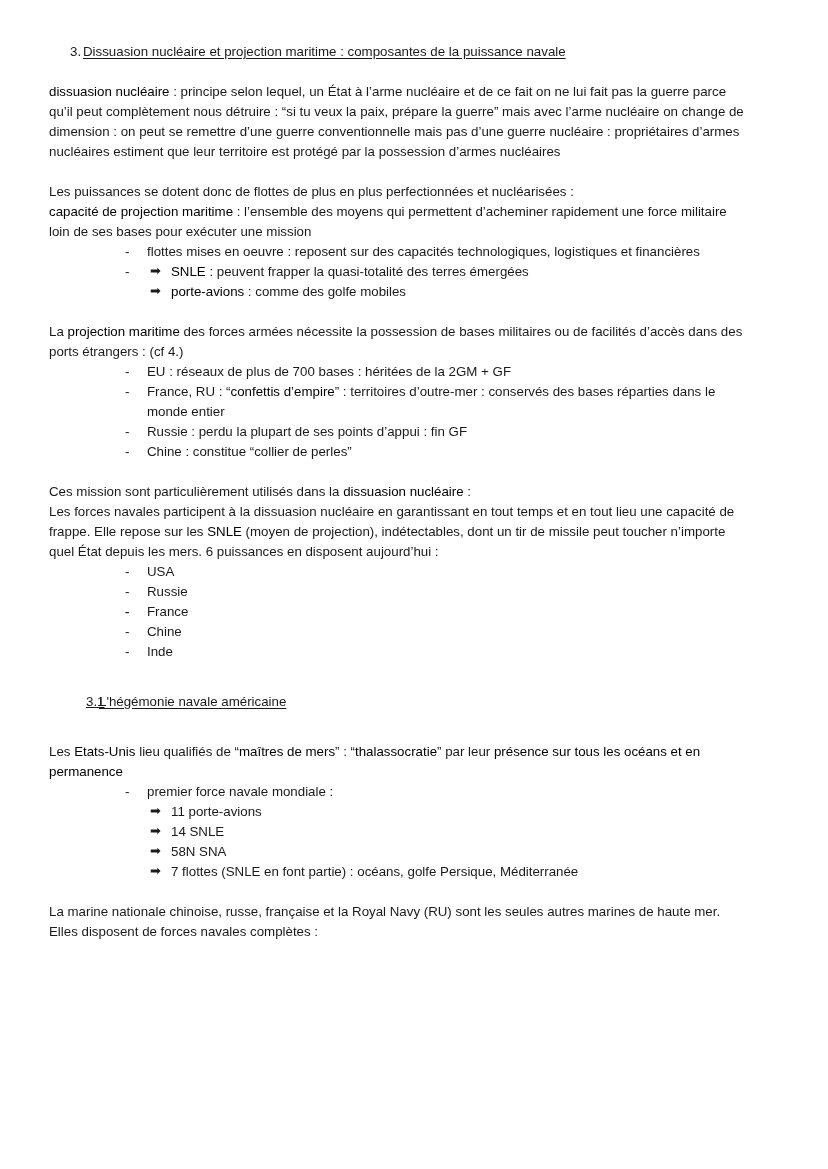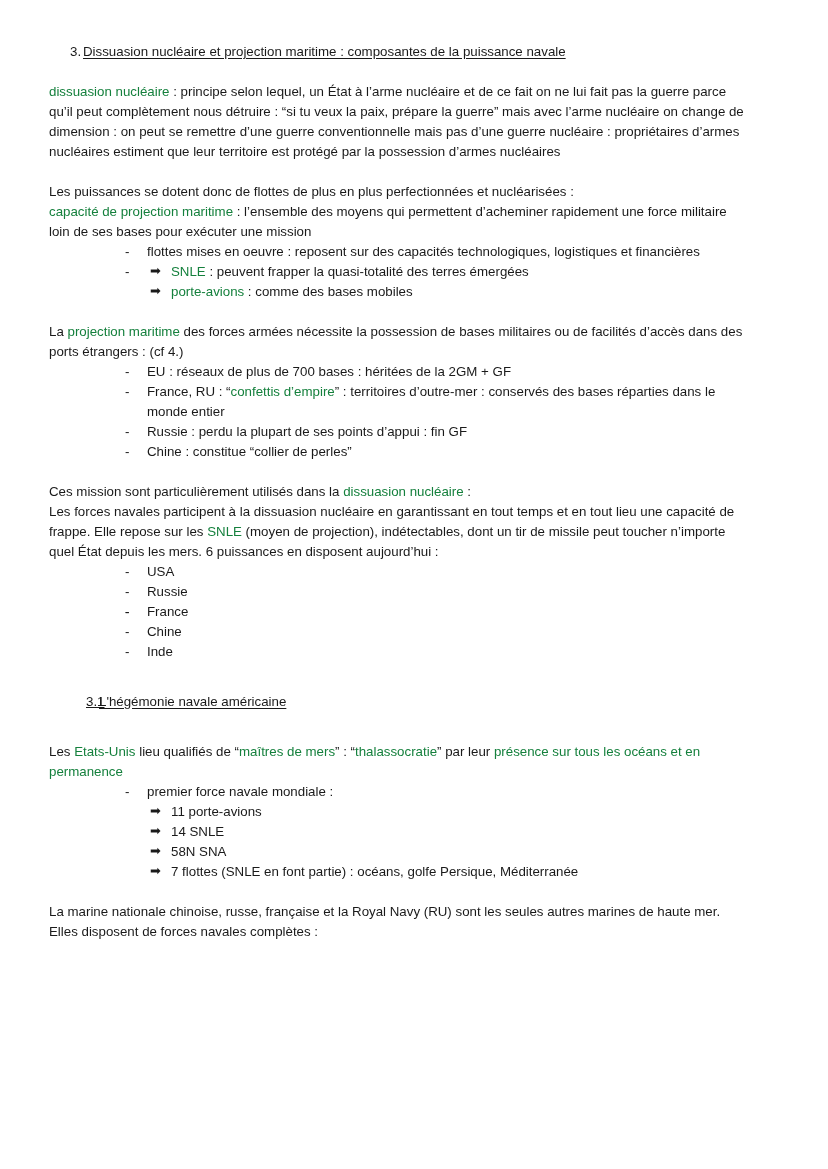--- a/index.html
+++ b/index.html
@@ -59,21 +59,21 @@
   }
   .blank {
     height: 20px;
   }
   .half-blank {
     height: 10px;
   }
 
   
   .blue {
-    color: #15803d;
+    color: #000000;
   }
 
   
   ul.lvl1, ul.lvl2 {
     list-style: none;
     margin: 0;
     padding: 0;
   }
   ul.lvl1 > li {
     position: relative;
@@ -136,21 +136,21 @@
       </li>
       <li>
         <span class="dash">-</span>
         <ul class="lvl2">
           <li>
             <span class="arrow">➡</span>
             <span class="txt"><span class="blue">SNLE</span><span> : peuvent frapper la quasi-totalité des terres émergées</span></span>
           </li>
           <li>
             <span class="arrow">➡</span>
-            <span class="txt"><span class="blue">porte-avions</span><span> : comme des bases mobiles</span></span>
+            <span class="txt"><span class="blue">porte-avions</span><span> : comme des golfe mobiles</span></span>
           </li>
         </ul>
       </li>
     </ul>
 
     <div class="blank"></div>
 
     <p><span>La </span><span class="blue">projection maritime</span><span> des forces armées nécessite la possession de bases militaires ou de facilités d’accès dans des ports étrangers : (cf 4.)</span></p>
 
     <ul class="lvl1">

